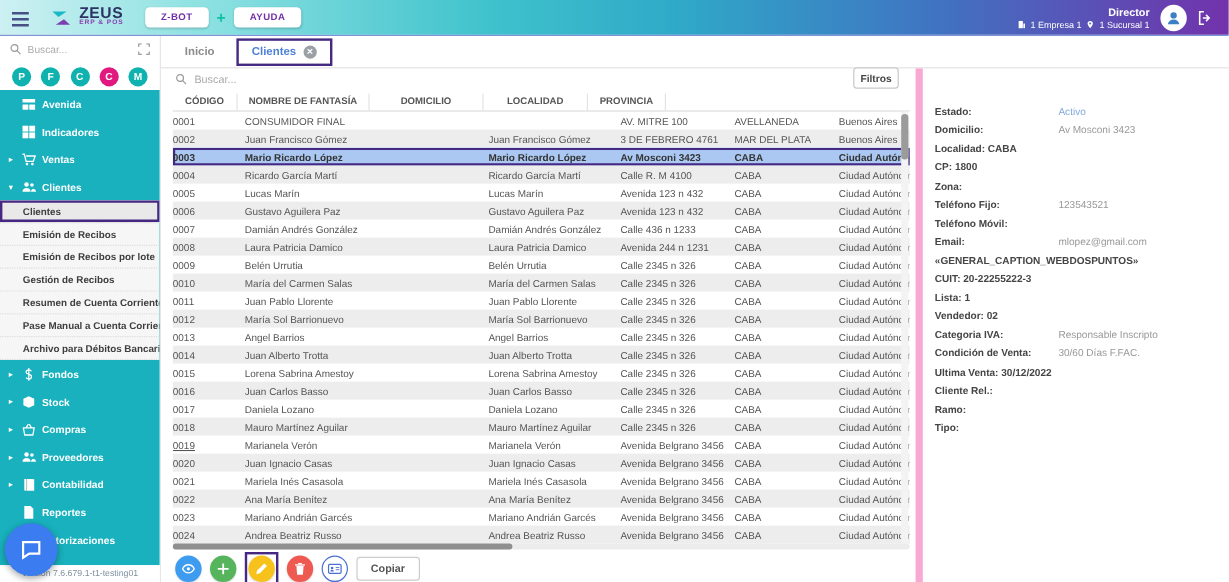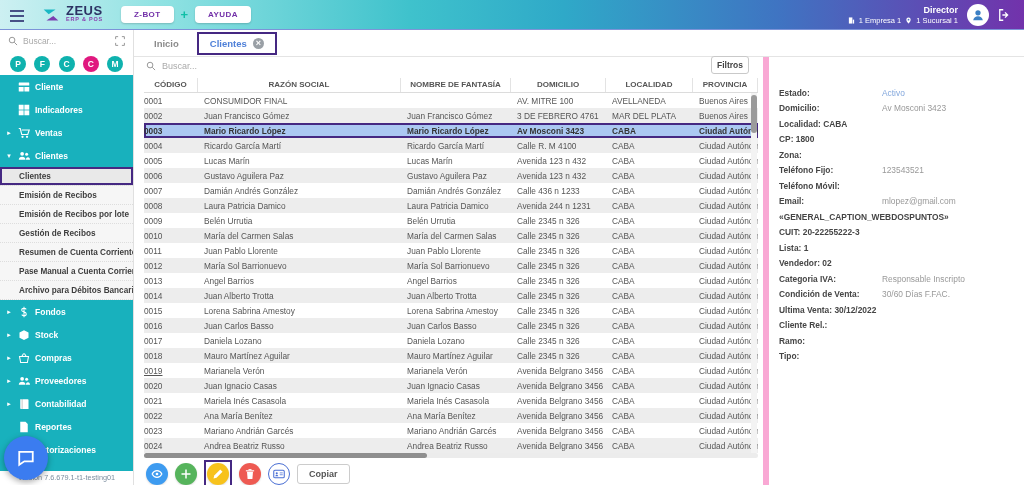--- a/index.html
+++ b/index.html
@@ -181,21 +181,21 @@
     <div id="menuTop">
         <div class="menu-item">
           <span class="chev"></span>
           <span class="mi-icon">
             <svg viewBox="0 0 16 16" fill="currentColor">
               <rect x="1" y="2" width="14" height="4" rx=".5"></rect>
               <rect x="1" y="8" width="6.5" height="6" rx=".5"></rect>
               <rect x="8.5" y="8" width="6.5" height="6" rx=".5"></rect>
             </svg>
           </span>
-          <span class="mi-label">Cliente</span>
+          <span class="mi-label">Avenida</span>
         </div>
         <div class="menu-item">
           <span class="chev"></span>
           <span class="mi-icon">
             <svg viewBox="0 0 16 16" fill="currentColor">
               <rect x="1" y="1" width="6.5" height="6.5"></rect>
               <rect x="8.5" y="1" width="6.5" height="6.5"></rect>
               <rect x="1" y="8.5" width="6.5" height="6.5"></rect>
               <rect x="8.5" y="8.5" width="6.5" height="6.5"></rect>
             </svg>
@@ -333,21 +333,20 @@
           <circle cx="6.5" cy="6.5" r="4.5"></circle>
           <path d="M10 10l4.5 4.5"></path>
         </svg>
     </span>
     <input placeholder="Buscar..." style="">
   </div>
   <button class="filters-btn">Filtros</button>
 
   <div class="thead" id="tableHead">
       <div class="th" style="width: 54px;">CÓDIGO</div>
-      <div class="th" style="width: 203px;">RAZÓN SOCIAL</div>
       <div class="th" style="width: 110px;">NOMBRE DE FANTASÍA</div>
       <div class="th" style="width: 95px;">DOMICILIO</div>
       <div class="th" style="width: 87px;">LOCALIDAD</div>
       <div class="th" style="width: 65px;">PROVINCIA</div>
     </div>
   <div class="tbody" id="tableBody">
       <div class="row">
         <div class="td num" style="width: 54px;">0001</div>
         <div class="td" style="width: 203px;">CONSUMIDOR FINAL</div>
         <div class="td" style="width: 110px;"></div>

